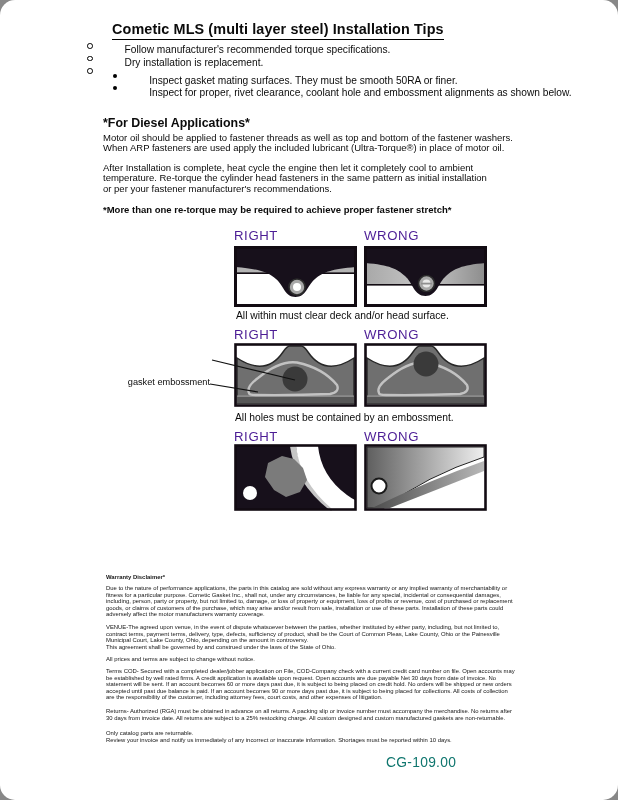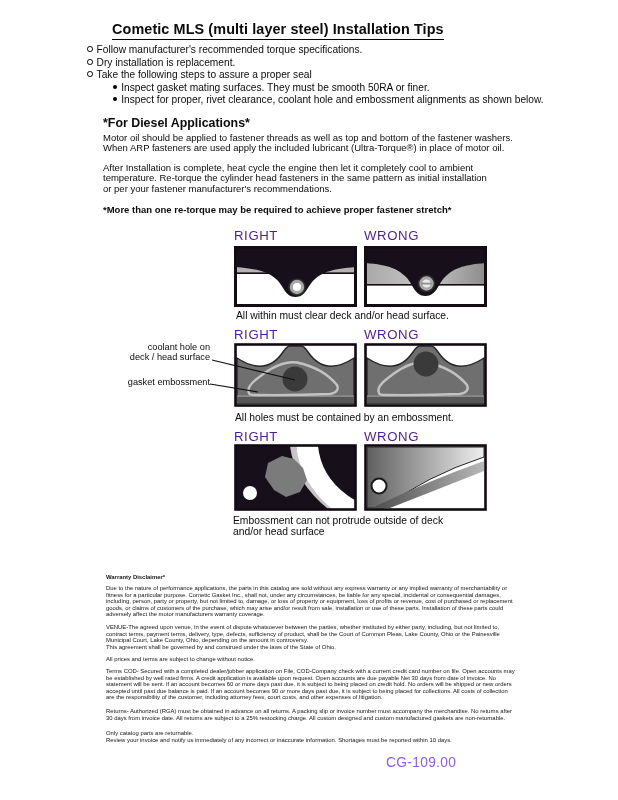--- a/index.html
+++ b/index.html
@@ -1,60 +1,60 @@
 <!DOCTYPE html>
 <html><head>
 <meta charset="utf-8">
 <style>
   html,body{margin:0;padding:0;background:#888;}
   .page{
     position:relative; width:618px; height:800px; background:#ffffff;
     font-family:"Liberation Sans", sans-serif; color:#0b0b0b; overflow:hidden;
     margin:0 auto;
+    border-radius:15px;
   }
   .abs{position:absolute;}
   .title{
     left:112px; top:21px; font-size:14.4px; font-weight:bold;
     border-bottom:1.6px solid #000; padding-bottom:2px; white-space:nowrap; letter-spacing:.1px;
   }
   .bullets{left:87px; top:44px; font-size:10.2px; line-height:12.5px;}
-  .b-line{display:flex; align-items:center; white-space:nowrap;}
+  .b-line{display:flex; align-items:flex-start; white-space:nowrap;gap:28px;}
   .b-line .mk{flex:0 0 auto; margin-right:4px; position:relative; top:-1px;}
   .mk-hollow{display:inline-block; width:3.6px; height:3.6px; border:1px solid #000; border-radius:50%;}
   .mk-filled{display:inline-block; width:4.2px; height:4.2px; background:#000; border-radius:50%;}
   .b-sub{padding-left:26px;}
   .diesel-h{left:103px; top:116px; font-size:12.4px; font-weight:bold; white-space:nowrap;}
   .para{left:103px; font-size:9.5px; line-height:10.3px; white-space:pre-line;}
   .rw-label{width:123px; text-align:left; font-size:13.2px; letter-spacing:.6px; color:#4c1d95;}
   .caption{font-size:10.3px; line-height:11px; white-space:pre-line; color:#0b0b0b;}
   .side-label{width:100px; text-align:right; font-size:9.2px; line-height:10.4px; white-space:pre-line;}
   .footer-p{left:106px; width:508px; font-size:5.9px; line-height:6.6px; white-space:pre-line; color:#151515;}
   .footer-h{font-weight:bold; white-space:nowrap;}
-  .pagenum{left:386px; top:755px; font-size:13.8px; letter-spacing:.3px; color:#8b5cf6;}
+  .pagenum{left:386px; top:755px; font-size:13.8px; letter-spacing:.3px; color:#0f766e;}
   svg{display:block;}
 </style>
 </head>
 <body>
 
 <div class="page">
 
   <div class="abs title">Cometic MLS (multi layer steel) Installation Tips</div>
 
   <div class="abs bullets">
     <div class="b-line">
       <span class="mk mk-hollow"></span>
       <span>Follow manufacturer's recommended torque specifications.</span>
     </div>
     <div class="b-line">
       <span class="mk mk-hollow"></span>
       <span>Dry installation is replacement.</span>
     </div>
     <div class="b-line">
       <span class="mk mk-hollow"></span>
-      <span>Take the following steps to assure a proper seal</span>
     </div>
     <div class="b-line b-sub">
       <span class="mk mk-filled"></span>
       <span>Inspect gasket mating surfaces.  They must be smooth 50RA or finer.</span>
     </div>
     <div class="b-line b-sub">
       <span class="mk mk-filled"></span>
       <span>Inspect for proper, rivet clearance, coolant hole and embossment alignments as shown below.</span>
     </div>
   </div>
@@ -99,22 +99,20 @@
       <circle cx="62.5" cy="37.5" r="4" fill="#e9e9e9"></circle>
       <rect x="57" y="36.7" width="11" height="1.8" fill="#8f8f8f"></rect>
       <rect x="1.5" y="1.5" width="120" height="58" fill="none" stroke="#120b12" stroke-width="3"></rect>
     </svg>
   </div>
   <div class="abs caption" style="left:236px; top:310px;">All within must clear deck and/or head surface.</div>
 
   <div class="abs rw-label" style="left:234px; top:327px;">RIGHT</div>
   <div class="abs rw-label" style="left:364px; top:327px;">WRONG</div>
 
-  <div class="abs side-label" style="left:110px; top:342px;">coolant hole on
-deck / head surface</div>
   <div class="abs side-label" style="left:110px; top:377px;">gasket embossment</div>
 
   <div class="abs" style="left:234px; top:343px;">
     <svg width="123" height="64" viewBox="0 0 123 64">
       <rect x="1.5" y="1.5" width="120" height="61" fill="#ffffff"></rect>
       <path d="M3,60.5 L3,15 Q32,34 49,9 Q53,3 56,3 L67,3 Q70,3 74,9 Q91,34 120,15 L120,60.5 Z" fill="#6f6f6f" stroke="#262626" stroke-width="1.4"></path>
       <rect x="3" y="53.5" width="117" height="7" fill="#575757"></rect>
       <rect x="3" y="52.6" width="117" height="1" fill="#a5a5a5"></rect>
       <path d="M15,50 Q12,44 24,35 Q46,17 63,19.5 Q89,25 103,42 Q106,49 96,51 Q60,52.5 22,52 Q15,52 15,50 Z" fill="none" stroke="#c2c2c2" stroke-width="2.4"></path>
       <circle cx="61" cy="36" r="12.5" fill="#3a3a3a"></circle>
@@ -167,22 +165,20 @@
             <stop offset="1" stop-color="#b8b8b8"></stop>
         </linearGradient>
       </defs>
       <rect x="1.5" y="1.5" width="120" height="64" fill="#ffffff"></rect>
       <path d="M3,3 H120 L120,13 Q62,32 20,64 L3,64 Z" fill="url(#r3a)" stroke="#222222" stroke-width="1"></path>
       <path d="M8,64 Q66,36 120,17 L120,27 Q72,46 26,64 Z" fill="url(#r3b)"></path>
       <circle cx="15" cy="42" r="7.5" fill="#ffffff" stroke="#1a1a1a" stroke-width="2"></circle>
       <rect x="1.5" y="1.5" width="120" height="64" fill="none" stroke="#120b12" stroke-width="2.6"></rect>
     </svg>
   </div>
-  <div class="abs caption" style="left:233px; top:515px;">Embossment can not protrude outside of deck
-and/or head surface</div>
 
   <div class="abs footer-p footer-h" style="top:574px;">Warranty Disclaimer*</div>
   <div class="abs footer-p" style="top:585px;">Due to the nature of performance applications, the parts in this catalog are sold without any express warranty or any implied warranty of merchantability or
 fitness for a particular purpose.  Cometic Gasket Inc., shall not, under any circumstances, be liable for any special, incidental or consequential damages,
 including, person, party or property, but not limited to, damage, or loss of property or equipment, loss of profits or revenue, cost of purchased or replacement
 goods, or claims of customers of the purchase, which may arise and/or result from sale, installation or use of these parts.  Installation of these parts could
 adversely affect the motor manufacturers warranty coverage.</div>
   <div class="abs footer-p" style="top:624px;">VENUE-The agreed upon venue, in the event of dispute whatsoever between the parties, whether instituted by either party, including, but not limited to,
 contract terms, payment terms, delivery, type, defects, sufficiency of product, shall be the Court of Common Pleas, Lake County, Ohio or the Painesville
 Municipal Court, Lake County, Ohio, depending on the amount in controversy.

